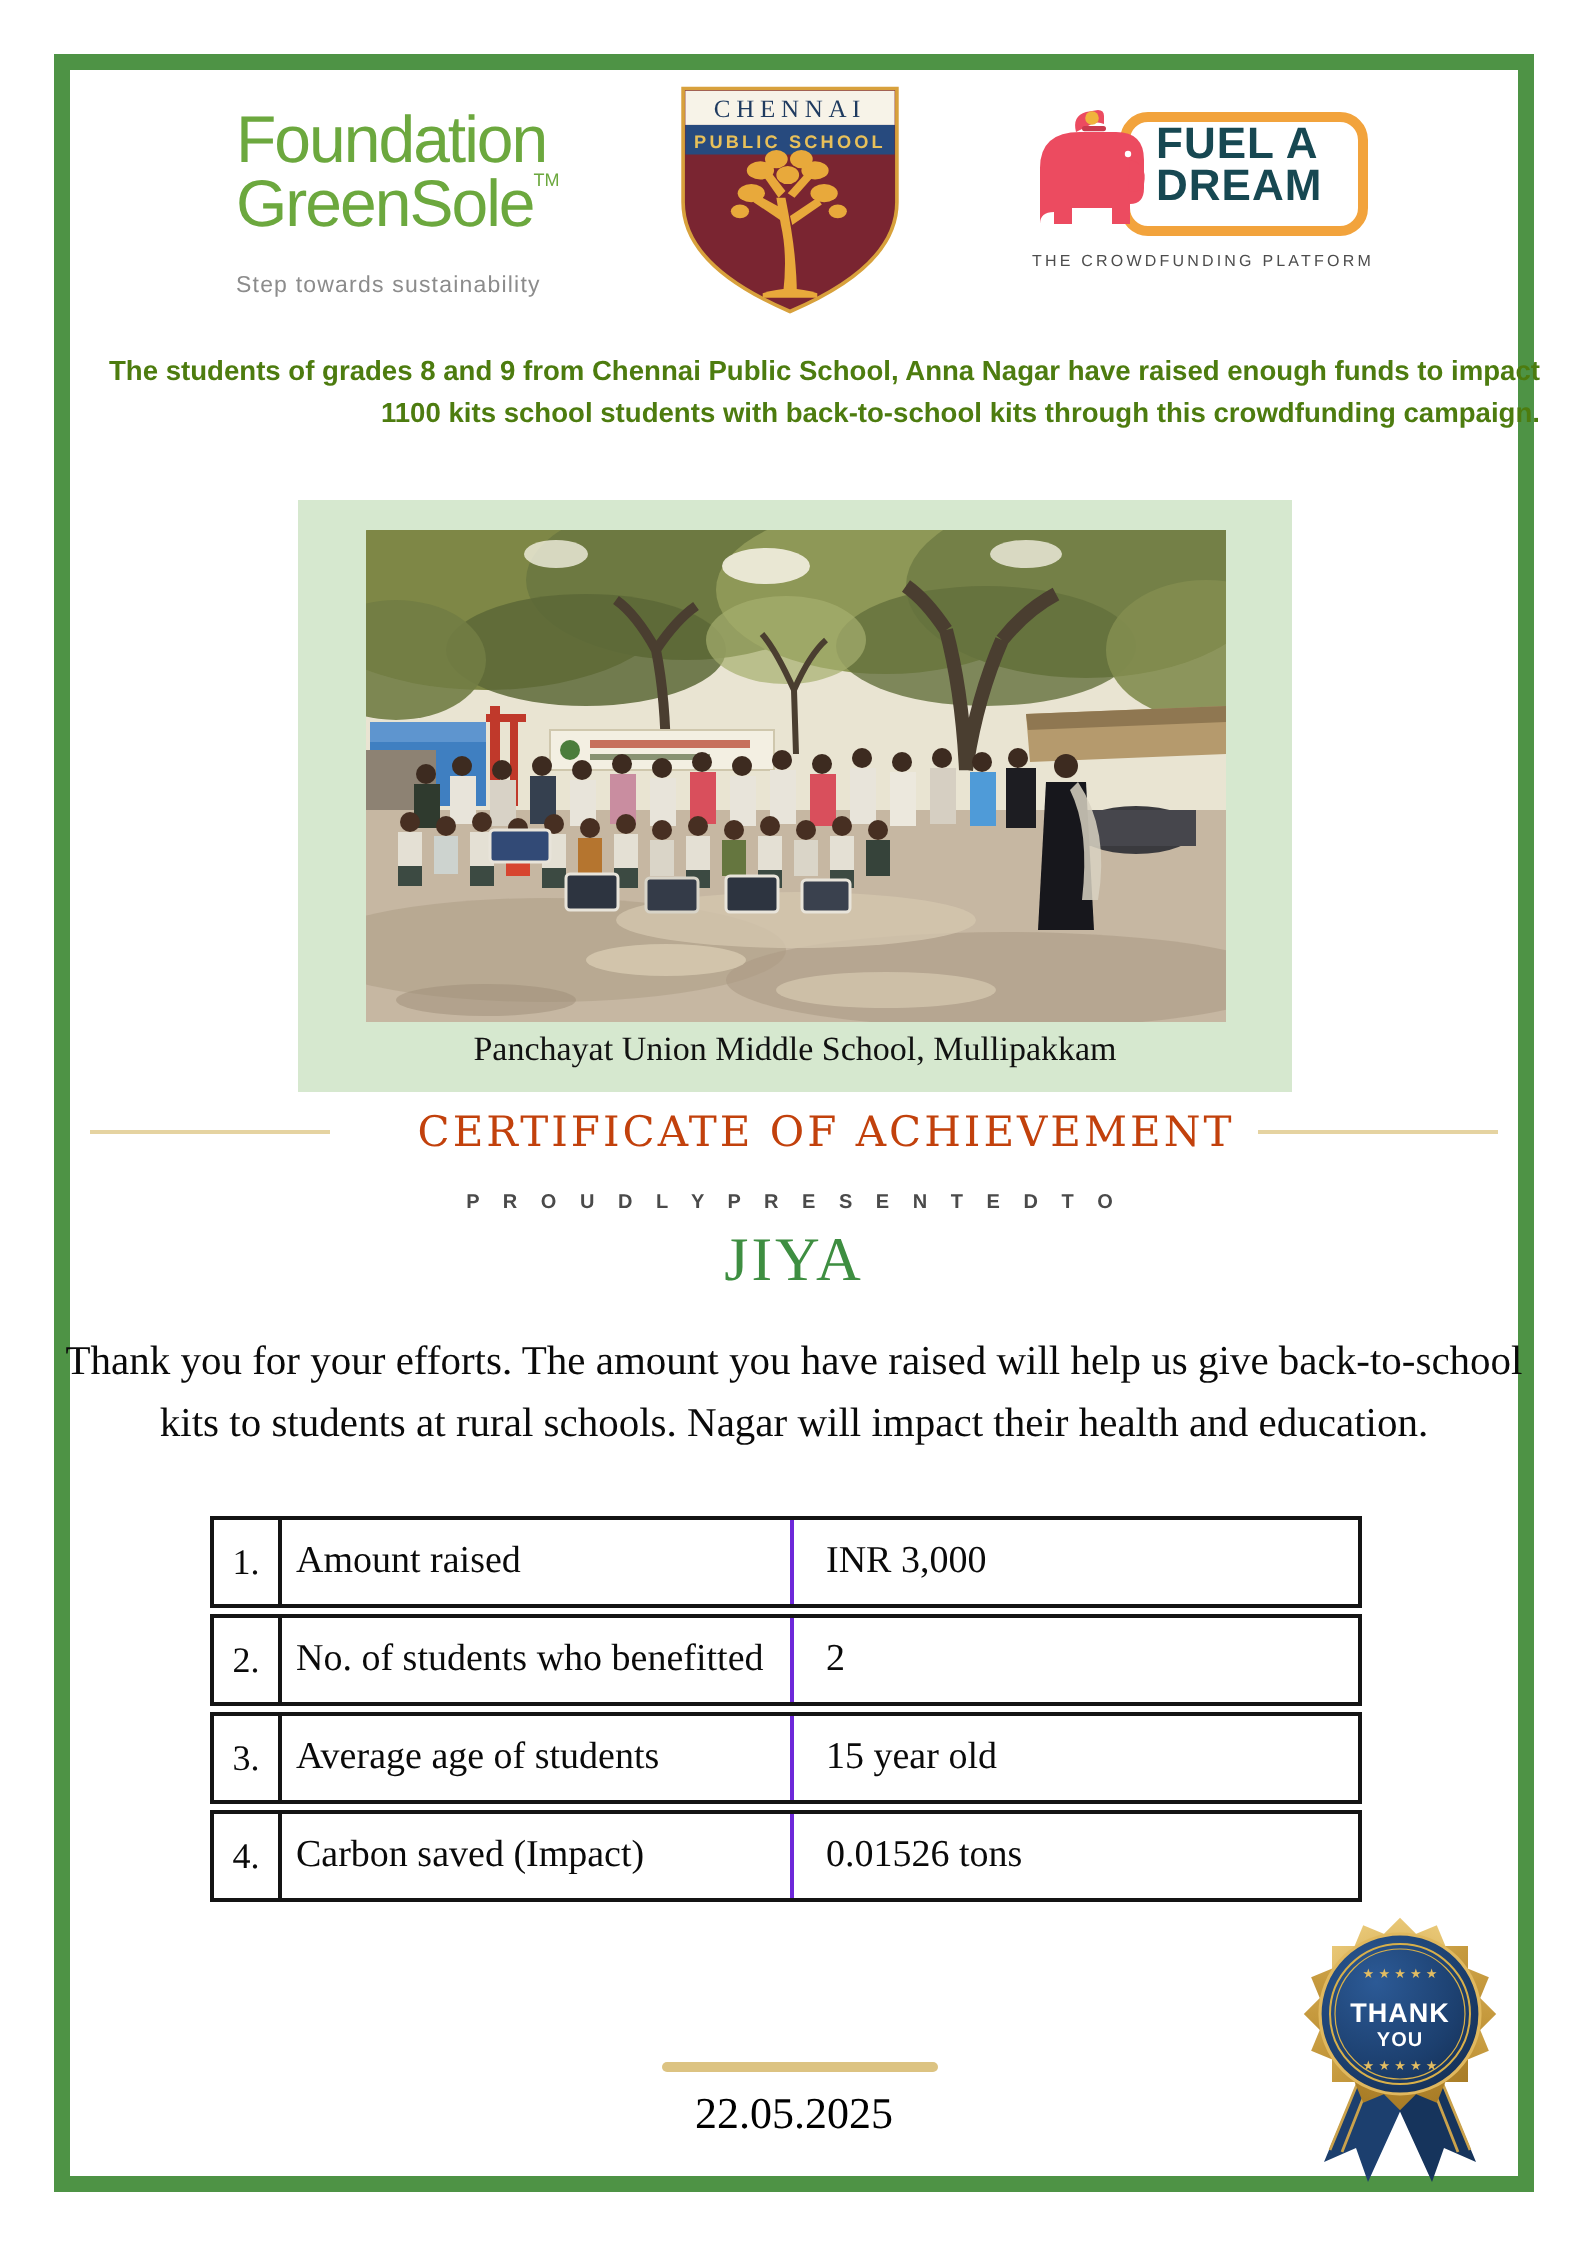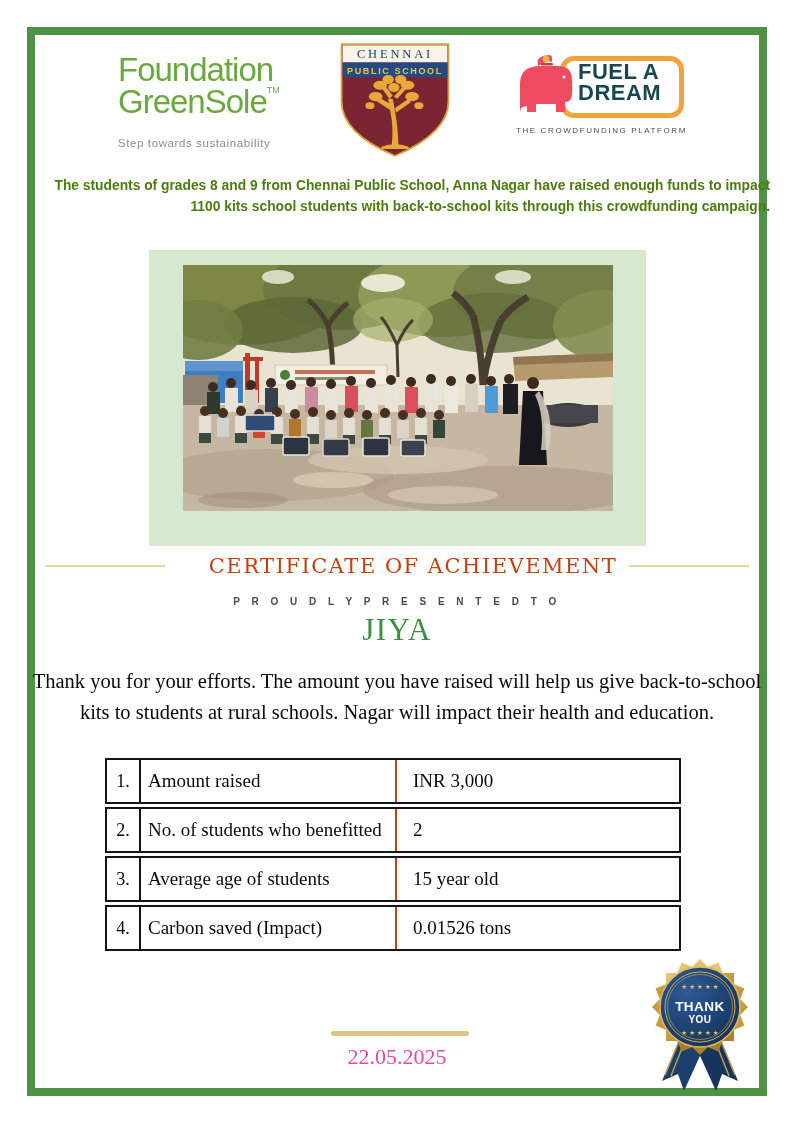--- a/index.html
+++ b/index.html
@@ -81,37 +81,37 @@
   .impact-table { position:absolute; left:105px; top:758px; width:576px; z-index:2; }
   .t-row {
     display:flex; align-items:stretch; border:2px solid #141414;
     height:46px; margin-bottom:3px; background:#ffffff;
   }
   .t-num {
     flex:0 0 34px; border-right:2px solid #141414; display:flex;
     align-items:center; justify-content:center; font-size:18px; color:#0a0a0a;
   }
   .t-label {
-    flex:0 0 256px; border-right:2px solid #c2410c; display:flex;
+    flex:0 0 256px; border-right:2px solid #6d28d9; display:flex;
     align-items:center; padding-left:7px; font-size:19px; color:#0a0a0a;
   }
   .t-value { flex:1; display:flex; align-items:center; padding-left:16px;
     font-size:19px; color:#0a0a0a; }
 
   
   .badge { position:absolute; left:648px; top:955px; width:104px; height:142px; z-index:3; }
 
   
   .date-line {
     position:absolute; left:331px; top:1031px; width:138px; height:5px;
     background:#dcc382; border-radius:3px; z-index:2;
   }
   .date-text {
     position:absolute; left:0; top:1044px; width:794px; text-align:center; z-index:2;
-    font-size:22px; color:#ec4899;
+    font-size:22px; color:#000000;
   }
 </style>
 </head>
 <body>
 
 <div class="page">
   <div class="frame"></div>
 
   <div class="logos">
 
@@ -310,20 +310,21 @@
 
         <circle cx="350" cy="118" r="6" fill="#3d2b20"></circle>
         <path d="M340,126 L360,126 L364,200 L336,200 Z" fill="#17171c"></path>
         <path d="M356,126 Q372,150 366,185 L358,185 Q362,150 352,130 Z" fill="#d8d2c2" opacity="0.85"></path>
 
         <ellipse cx="150" cy="215" rx="40" ry="8" fill="#e3d7bd" opacity="0.6"></ellipse>
         <ellipse cx="260" cy="230" rx="55" ry="9" fill="#e3d7bd" opacity="0.5"></ellipse>
         <ellipse cx="60" cy="235" rx="45" ry="8" fill="#9d8d77" opacity="0.5"></ellipse>
       </svg>
     </div>
+    <div class="photo-caption">Panchayat Union Middle School, Mullipakkam</div>
   </div>
 
   <div class="cert-heading">
     <div class="cert-line"></div>
     <div class="cert-title">CERTIFICATE OF ACHIEVEMENT</div>
     <div class="cert-line"></div>
   </div>
 
   <div class="presented">P R O U D L Y   P R E S E N T E D   T O</div>
   <div class="recipient">JIYA</div>

